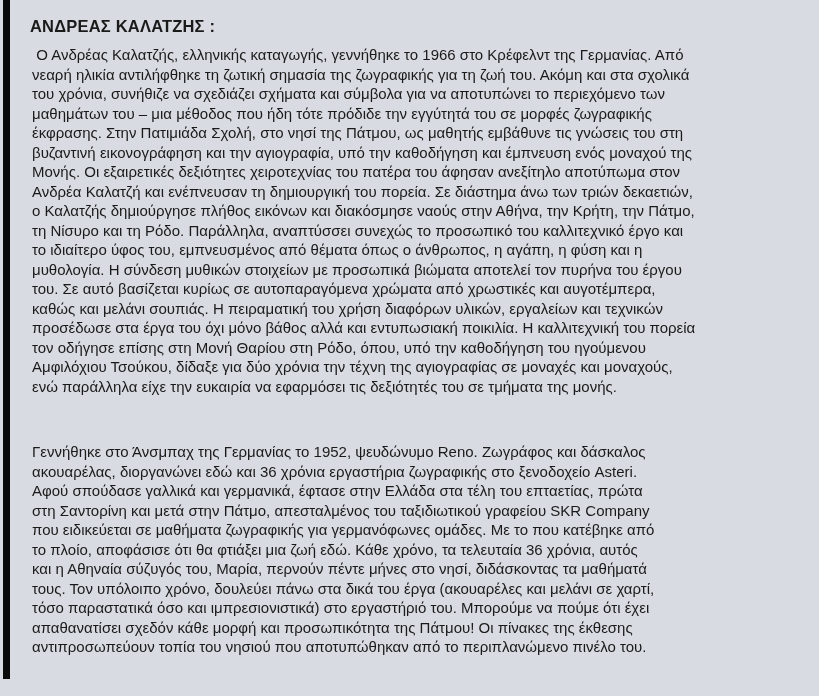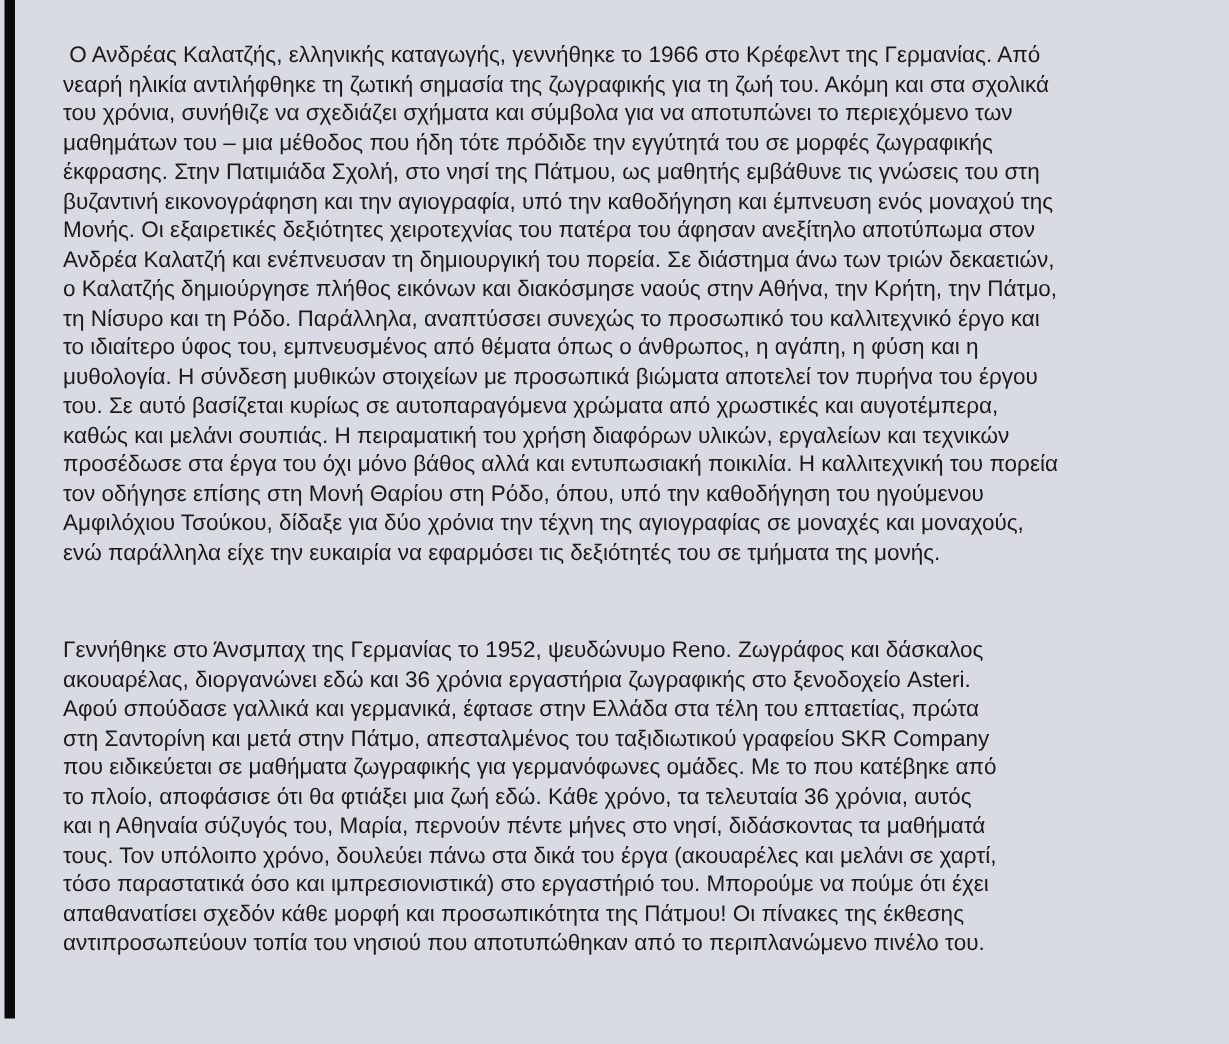--- a/index.html
+++ b/index.html
@@ -30,21 +30,21 @@
     width: 780px;
   }
   .section-title {
     font-size: 16.5px;
     font-weight: bold;
     letter-spacing: 0.2px;
     margin: 0;
     line-height: 18px;
   }
   .section-paragraph {
-    margin: 12px;
+    margin: 2px;
     font-size: 15px;
     line-height: 19.5px;
     white-space: pre-wrap;
   }
   .section-andreas .section-paragraph {
     margin-top: 10px;
   }
   .section-reiner {
     margin-top: 46px;
   }
@@ -52,20 +52,21 @@
     margin-top: 26px;
   }
 </style>
 </head>
 <body style="--page-bg: #d8dce2; --text-color: #1a1a1a; --bar-color: #0a0a0a;">
 
 <div class="left-bar"></div>
 
 <div class="content">
   <section class="section-andreas">
+    <h2 class="section-title">ΑΝΔΡΕΑΣ ΚΑΛΑΤΖΗΣ :</h2>
     <p class="section-paragraph"> Ο Ανδρέας Καλατζής, ελληνικής καταγωγής, γεννήθηκε το 1966 στο Κρέφελντ της Γερμανίας. Από
 νεαρή ηλικία αντιλήφθηκε τη ζωτική σημασία της ζωγραφικής για τη ζωή του. Ακόμη και στα σχολικά
 του χρόνια, συνήθιζε να σχεδιάζει σχήματα και σύμβολα για να αποτυπώνει το περιεχόμενο των
 μαθημάτων του – μια μέθοδος που ήδη τότε πρόδιδε την εγγύτητά του σε μορφές ζωγραφικής
 έκφρασης. Στην Πατιμιάδα Σχολή, στο νησί της Πάτμου, ως μαθητής εμβάθυνε τις γνώσεις του στη
 βυζαντινή εικονογράφηση και την αγιογραφία, υπό την καθοδήγηση και έμπνευση ενός μοναχού της
 Μονής. Οι εξαιρετικές δεξιότητες χειροτεχνίας του πατέρα του άφησαν ανεξίτηλο αποτύπωμα στον
 Ανδρέα Καλατζή και ενέπνευσαν τη δημιουργική του πορεία. Σε διάστημα άνω των τριών δεκαετιών,
 ο Καλατζής δημιούργησε πλήθος εικόνων και διακόσμησε ναούς στην Αθήνα, την Κρήτη, την Πάτμο,
 τη Νίσυρο και τη Ρόδο. Παράλληλα, αναπτύσσει συνεχώς το προσωπικό του καλλιτεχνικό έργο και

